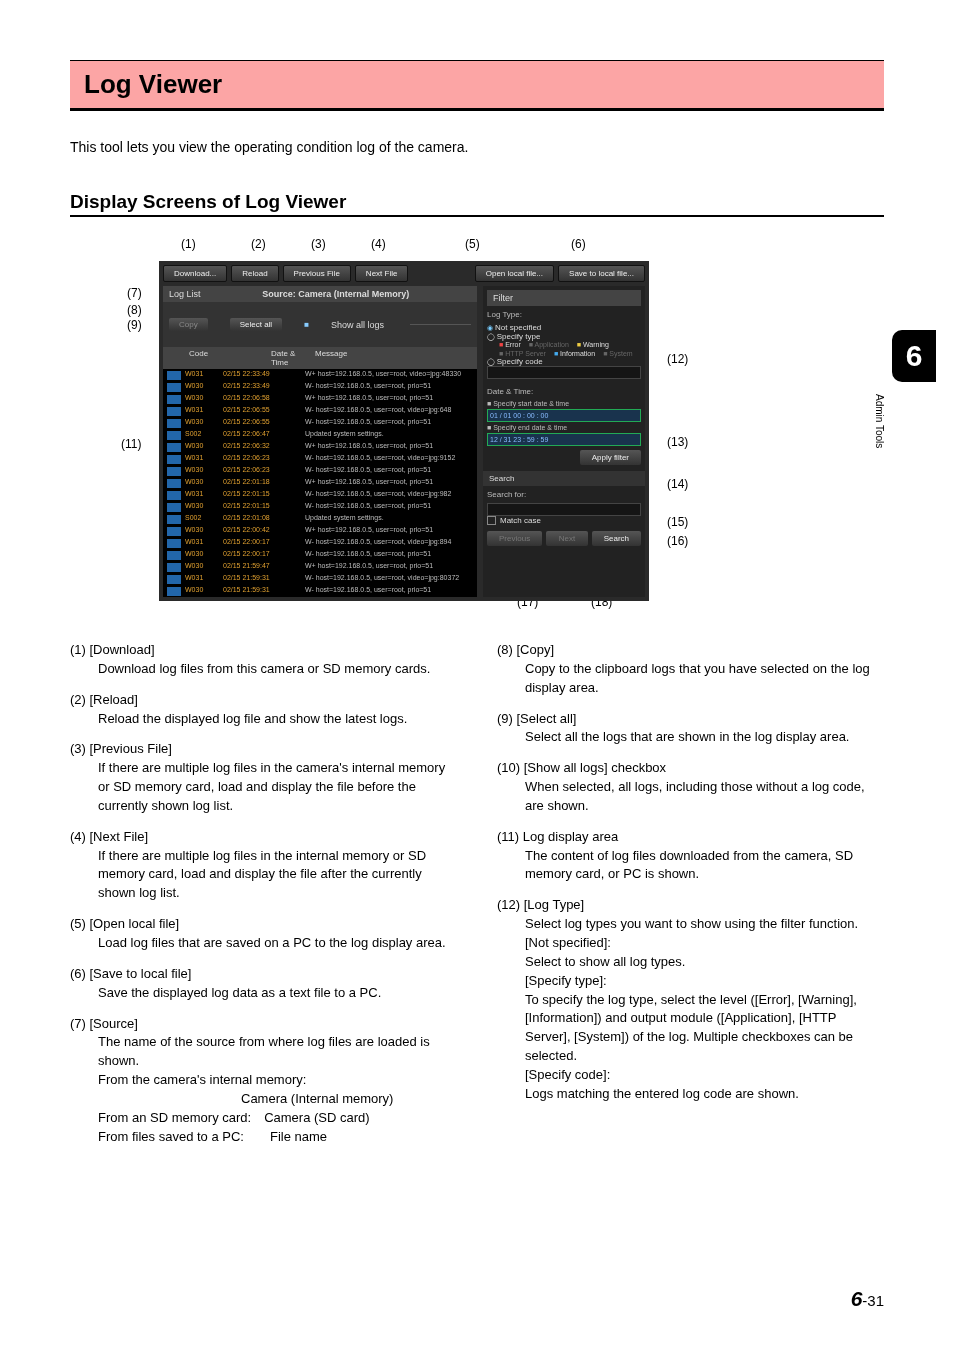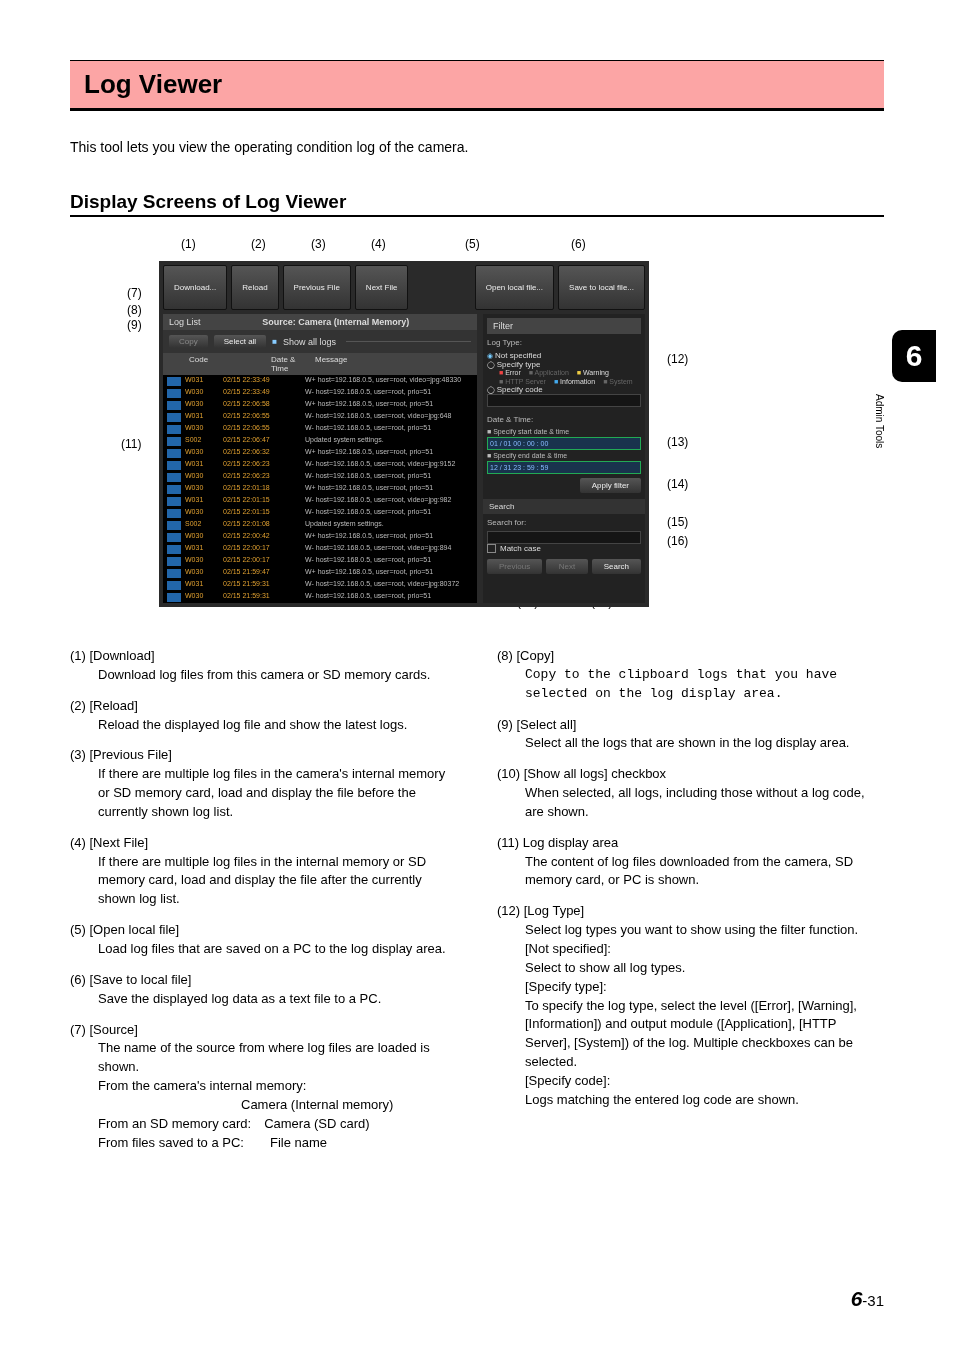--- a/index.html
+++ b/index.html
@@ -73,28 +73,28 @@
     background: #2a2a2a;
     color: #ddd;
     padding: 4px;
   }
   .ui .toolbar, .ui .toolbar2 { display: flex; gap: 4px; margin-bottom: 4px; }
   .ui button {
     background: linear-gradient(#555,#333);
     color: #eee;
     border: 1px solid #111;
     font-size: 8px;
-    padding: 17px 10px;
+    padding: 3px 10px;
     border-radius: 2px;
   }
   .ui .cols { display: flex; gap: 6px; }
   .ui .left { flex: 1; background: #000000; }
   .ui .right { width: 162px; background: #222; padding: 4px; font-size: 8px; }
   .ui .panel-title { background: #444; padding: 3px 6px; font-size: 9px; }
-  .ui .subbar { background: #333; padding: 5px 6px; display:flex; align-items:center; gap:6px;}
+  .ui .subbar { background: #333; padding: 16px 6px; display:flex; align-items:center; gap:22px;}
   .ui .subbar .mini { background: linear-gradient(#555,#333); padding: 2px 10px; border-radius:2px; font-size:8px; color:#888;}
   .ui .subbar .mini.on{color:#eee;}
   .ui .thead { display:flex; background:#444; font-size:8px; padding:2px 4px; gap:4px;}
   .ui .thead span:nth-child(1){width:18px;}
   .ui .thead span:nth-child(2){width:40px;}
   .ui .thead span:nth-child(3){width:78px;padding-left:38px;}
   .ui .thead span:nth-child(4){flex:1;}
   .ui .rows .r { display:flex; font-size:7px; padding:1px 4px; gap:4px; color:#bcbcbc;}
   .ui .rows .r span:nth-child(1){width:14px;height:9px;background:#26a; display:inline-block;margin-top:1px;}
   .ui .rows .r span:nth-child(2){width:34px;color:#e0a030;}
@@ -401,21 +401,21 @@
         <div class="body" style="white-space: pre-line;">The name of the source from where log files are loaded is shown.
 From the camera's internal memory:
            Camera (Internal memory)
 From an SD memory card: Camera (SD card)
 From files saved to a PC:  File name</div>
       </div>
     </div>
   <div class="col" id="desc-right">
       <div class="desc-item">
         <div class="label"><span class="num">(8)</span> [Copy]</div>
-        <div class="body" style="white-space: pre-line; font-family: Liberation Mono, monospace;">Copy to the clipboard logs that you have selected on the log display area.</div>
+        <div class="body" style="white-space: pre-line;">Copy to the clipboard logs that you have selected on the log display area.</div>
       </div>
       <div class="desc-item">
         <div class="label"><span class="num">(9)</span> [Select all]</div>
         <div class="body" style="white-space: pre-line;">Select all the logs that are shown in the log display area.</div>
       </div>
       <div class="desc-item">
         <div class="label"><span class="num">(10)</span> [Show all logs] checkbox</div>
         <div class="body" style="white-space: pre-line;">When selected, all logs, including those without a log code, are shown.</div>
       </div>
       <div class="desc-item">

